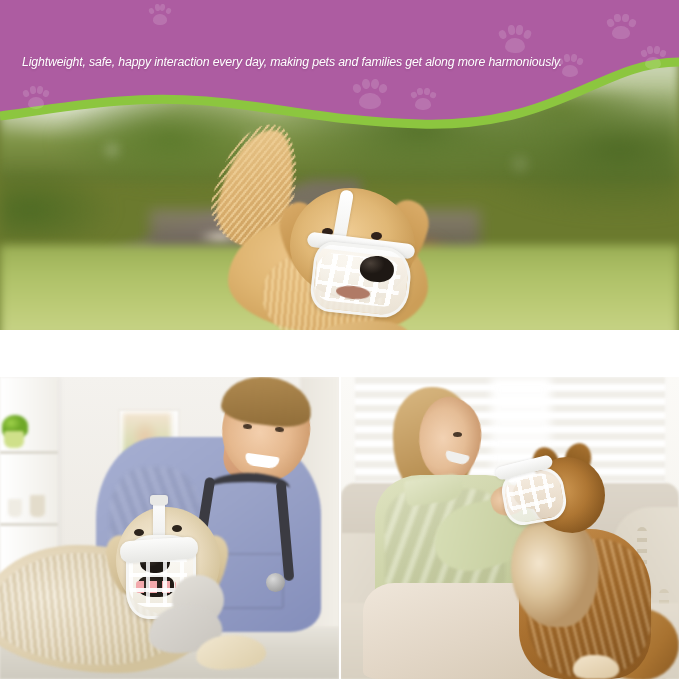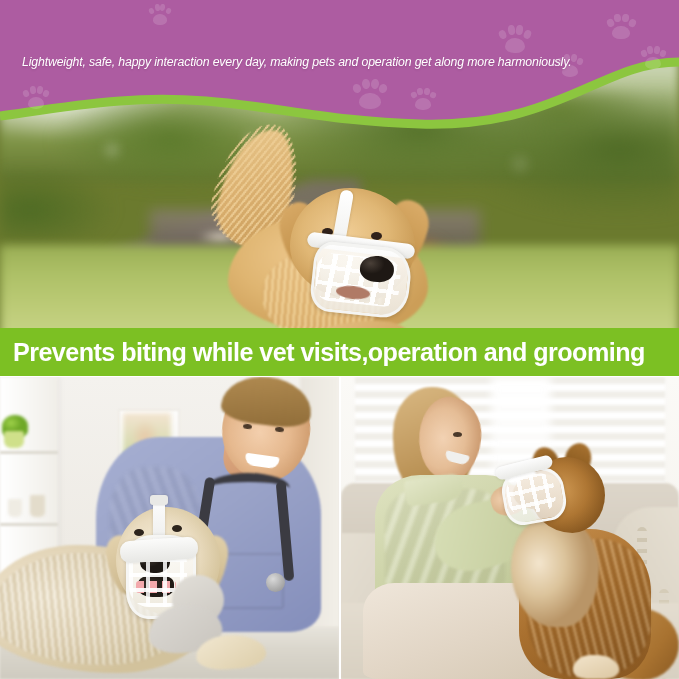--- a/index.html
+++ b/index.html
@@ -975,25 +975,22 @@
     </div>
     <div class="paw" style="left:22px; top:84px; width:28px; height:26px;">
       <span class="pad main"></span>
         <span class="pad t1"></span>
         <span class="pad t2"></span>
         <span class="pad t3"></span>
         <span class="pad t4"></span>
     </div>
   </div>
 
-  <div class="header-sub">Lightweight, safe, happy interaction every day, making pets and operation get along more harmoniously.</div>
-
-  <div class="green-banner">
-    <div class="green-banner-text">Prevents biting while vet visits,operation and grooming</div>
-  </div>
+  <div class="header-sub">Lightweight, safe, happy interaction every day, making pets and families get along more harmoniously.</div>
+
 
   <div class="panel panel-left">
     <div class="clinic-wall"></div>
     <div class="clinic-shelf"></div>
     <div class="clinic-shelf-line" style="top:74px;"></div>
     <div class="clinic-shelf-line" style="top:146px;"></div>
     <div class="clinic-plant"></div>
     <div class="clinic-pot"></div>
     <div class="clinic-cup1"></div>
     <div class="clinic-cup2"></div>

